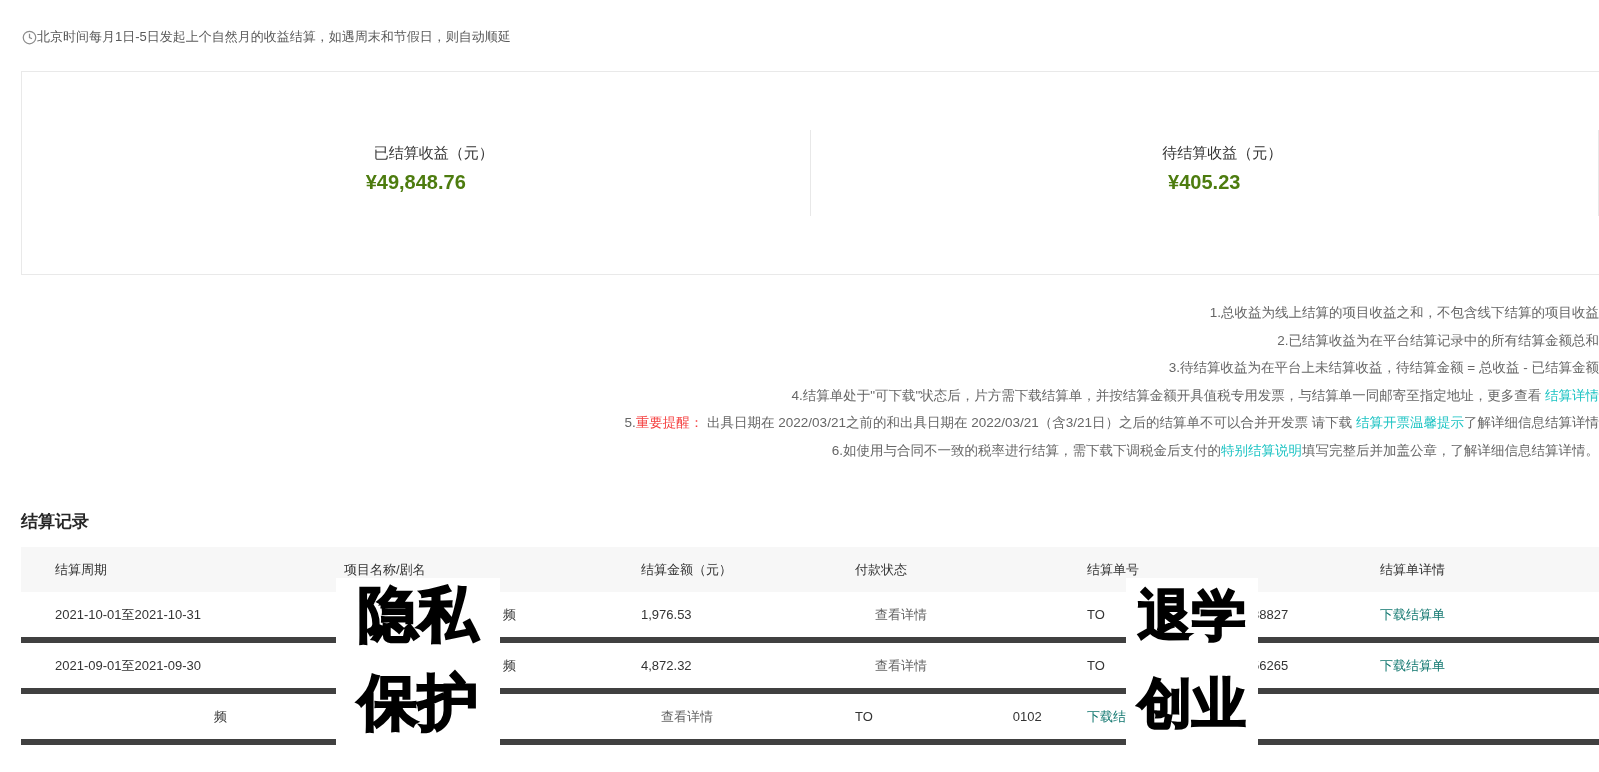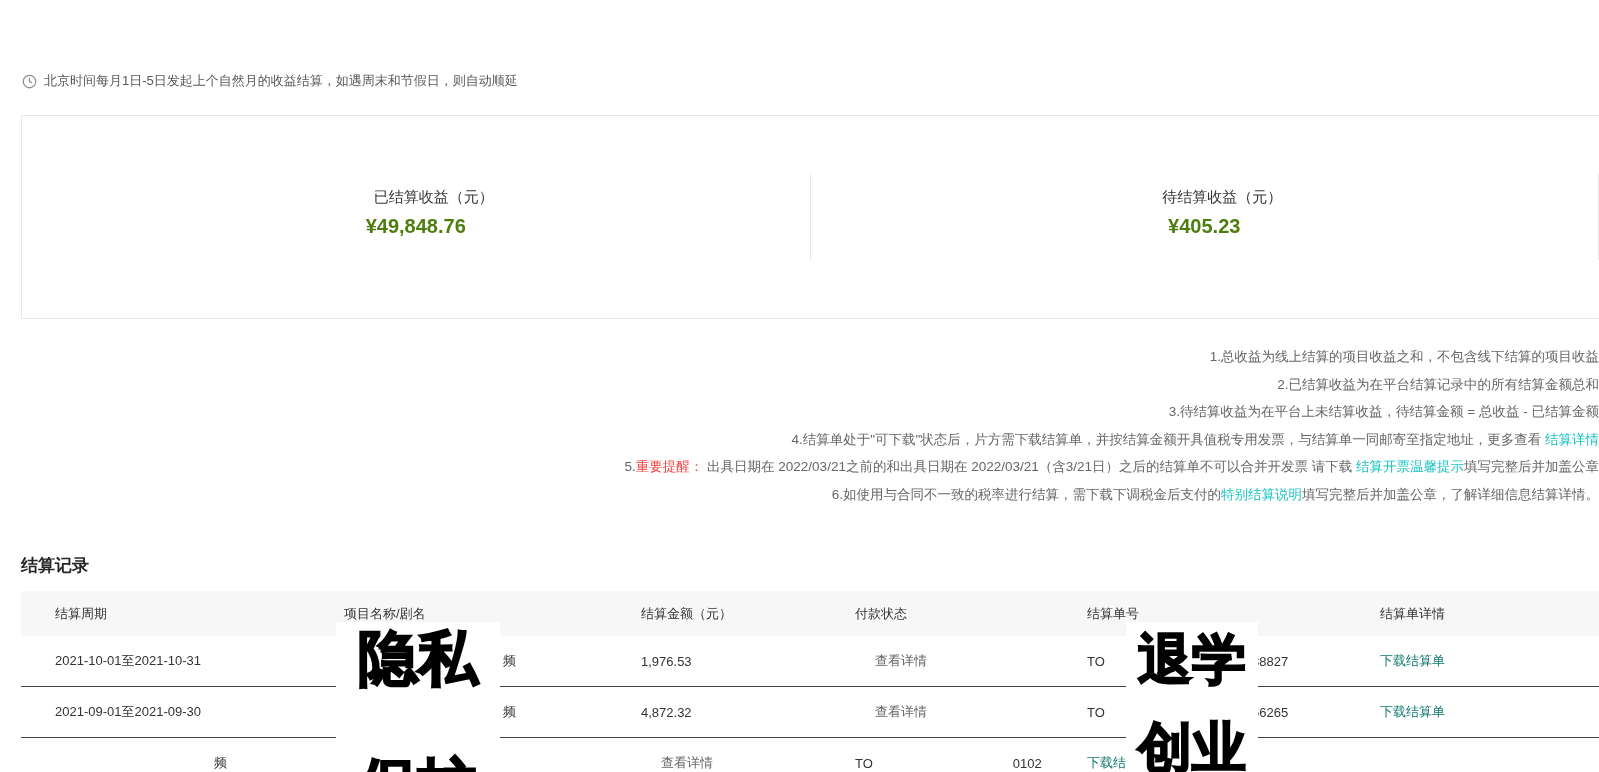--- a/index.html
+++ b/index.html
@@ -1,21 +1,21 @@
 <!DOCTYPE html>
 <html><head>
 <meta charset="utf-8">
 <style>
   * { margin:0; padding:0; box-sizing:border-box; }
   html,body { background:#fff; }
   body { font-family:"Liberation Sans","DejaVu Sans",sans-serif; }
   .page { position:relative; width:1599px; height:772px; background:#fff; overflow:hidden; }
 
   
-  .notice { display:flex; align-items:center; gap:7px; padding:28px 0 0 22px; color:#595959; font-size:13px;margin-top:44px; }
+  .notice { display:flex; align-items:center; gap:0; padding:28px 0 0 22px; color:#595959; font-size:13px; }
   .clock { width:15px; height:15px; flex:0 0 auto; }
 
   
   .card { margin:25px 0 0 21px; width:1578px; height:204px;
           border:1px solid #e9e9e9; border-right:none; display:flex; align-items:stretch; }
   .stat { flex:1; display:flex; flex-direction:column; align-items:center; padding-top:72px; }
   .stat-label { font-size:15px; color:#333;margin-left:36px; }
   .stat-value { margin-top:8px; font-size:20px; font-weight:700; color:#4d7c0f; }
   .vdivider { width:1px; background:#e8e8e8; height:86px; align-self:center; }
 
@@ -24,31 +24,31 @@
   .note { font-size:13.5px; color:#666; line-height:27.5px; white-space:nowrap; }
   .note .alert { color:#f53f3f; }
   .note .tlink { color:#1cc3c3; cursor:pointer; }
 
   
   .section-title { margin:46px 0 0 21px; font-size:17px; font-weight:700; color:#262626; }
   .table-wrap { position:relative; margin:14px 0 0 21px; width:1578px; }
   .trow { display:grid; grid-template-columns:289px 297px 214px 232px 293px 1fr;
           align-items:center; padding-left:34px; font-size:13px; color:#333; }
   .thead { height:45px; background:#f7f7f7; color:#333; }
-  .tbody-row { height:51px; border-bottom:1px solid #404040; }
+  .tbody-row { height:51px; border-bottom:6px solid #404040; }
   .cell { overflow:visible; white-space:nowrap; }
   .project-suffix { margin-left:159px; }
   .status-link { margin-left:20px; color:#666; cursor:pointer; }
   .sn-suffix { margin-left:140px; }
   .detail-link { color:#0f766e; cursor:pointer; }
 
   
   .redaction { position:absolute; top:31px; background:#fff; z-index:5;
                display:flex; flex-direction:column; align-items:center; }
-  .redaction-left { left:315px; width:164px; height:182px;gap:40px; }
+  .redaction-left { left:315px; width:164px; height:182px; }
   .redaction-right { left:1105px; width:132px; height:182px; }
   .red-word { font-weight:900; color:#000; -webkit-text-stroke:2px #000; line-height:58px; height:58px; }
   .redaction-left .red-word { font-size:60px; }
   .redaction-right .red-word { font-size:54px; }
   .red-word.w1 { margin-top:8px; }
   .red-word.w2 { margin-top:30px; }
 </style>
 </head>
 <body>
 
@@ -73,21 +73,21 @@
       <div class="stat-value">¥405.23</div>
     </div>
     <div class="vdivider"></div>
   </div>
 
   <div class="notes">
     <p class="note"><span></span><span class="alert"></span><span>1.总收益为线上结算的项目收益之和，不包含线下结算的项目收益</span><span class="tlink"></span><span></span></p>
     <p class="note"><span></span><span class="alert"></span><span>2.已结算收益为在平台结算记录中的所有结算金额总和</span><span class="tlink"></span><span></span></p>
     <p class="note"><span></span><span class="alert"></span><span>3.待结算收益为在平台上未结算收益，待结算金额 = 总收益 - 已结算金额</span><span class="tlink"></span><span></span></p>
     <p class="note"><span></span><span class="alert"></span><span>4.结算单处于"可下载"状态后，片方需下载结算单，并按结算金额开具值税专用发票，与结算单一同邮寄至指定地址，更多查看 </span><span class="tlink">结算详情</span><span></span></p>
-    <p class="note"><span>5.</span><span class="alert">重要提醒：</span><span> 出具日期在 2022/03/21之前的和出具日期在 2022/03/21（含3/21日）之后的结算单不可以合并开发票 请下载 </span><span class="tlink">结算开票温馨提示</span><span>填写完整后并加盖公章</span></p>
+    <p class="note"><span>5.</span><span class="alert">重要提醒：</span><span> 出具日期在 2022/03/21之前的和出具日期在 2022/03/21（含3/21日）之后的结算单不可以合并开发票 请下载 </span><span class="tlink">结算开票温馨提示</span><span>了解详细信息结算详情</span></p>
     <p class="note"><span></span><span class="alert"></span><span>6.如使用与合同不一致的税率进行结算，需下载下调税金后支付的</span><span class="tlink">特别结算说明</span><span>填写完整后并加盖公章，了解详细信息结算详情。</span></p>
   </div>
 
   <h2 class="section-title">结算记录</h2>
 
   <div class="table-wrap">
     <div class="trow thead">
       <div class="cell">结算周期</div>
       <div class="cell">项目名称/剧名</div>
       <div class="cell">结算金额（元）</div>

